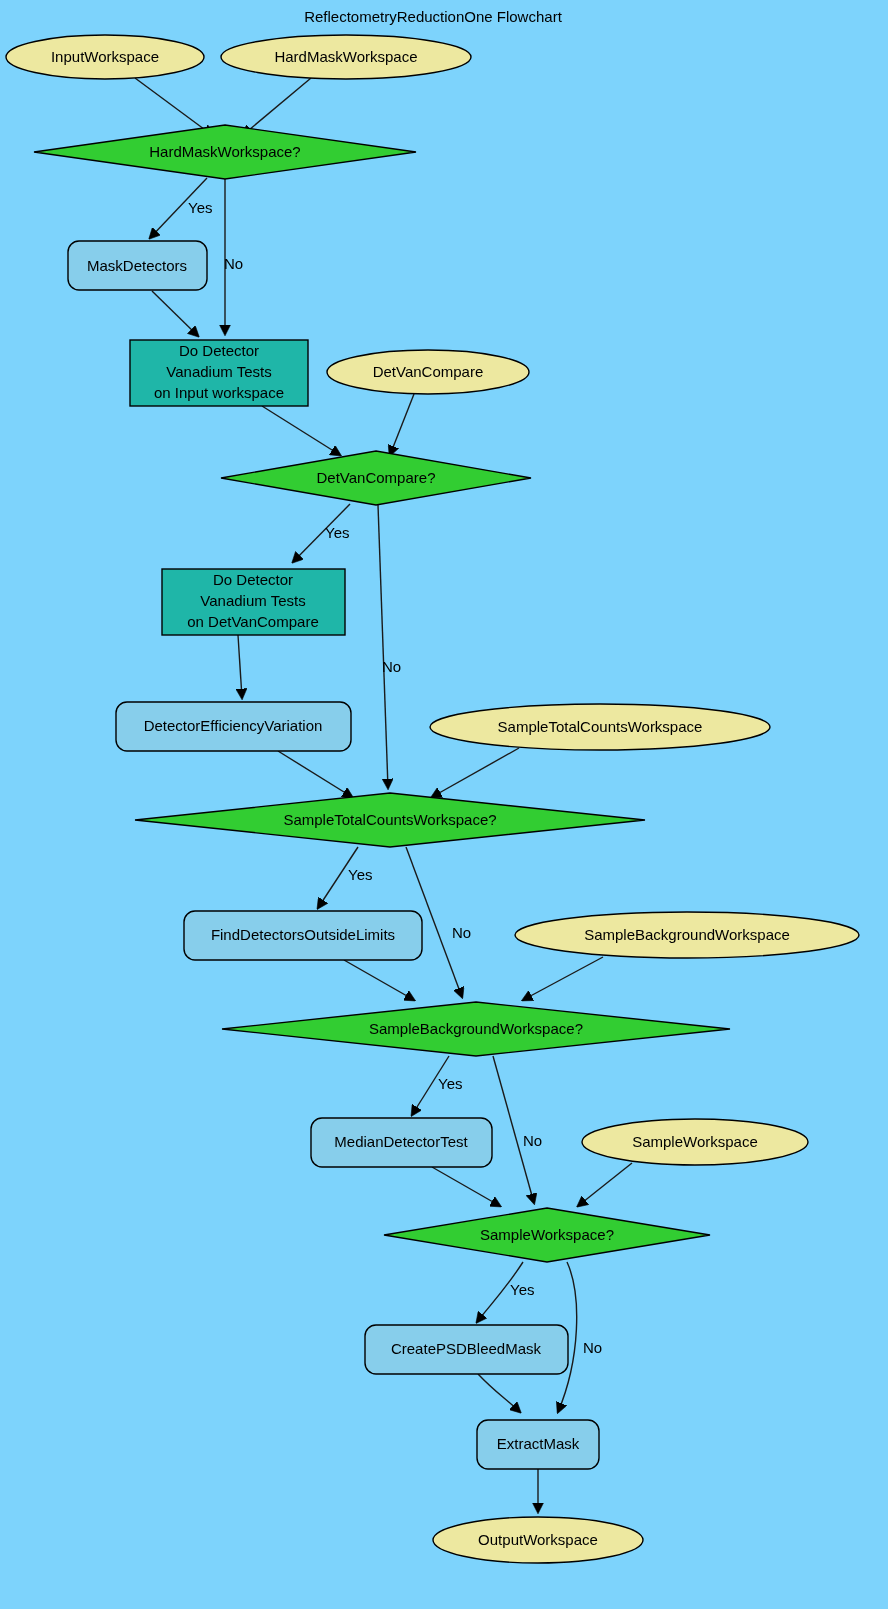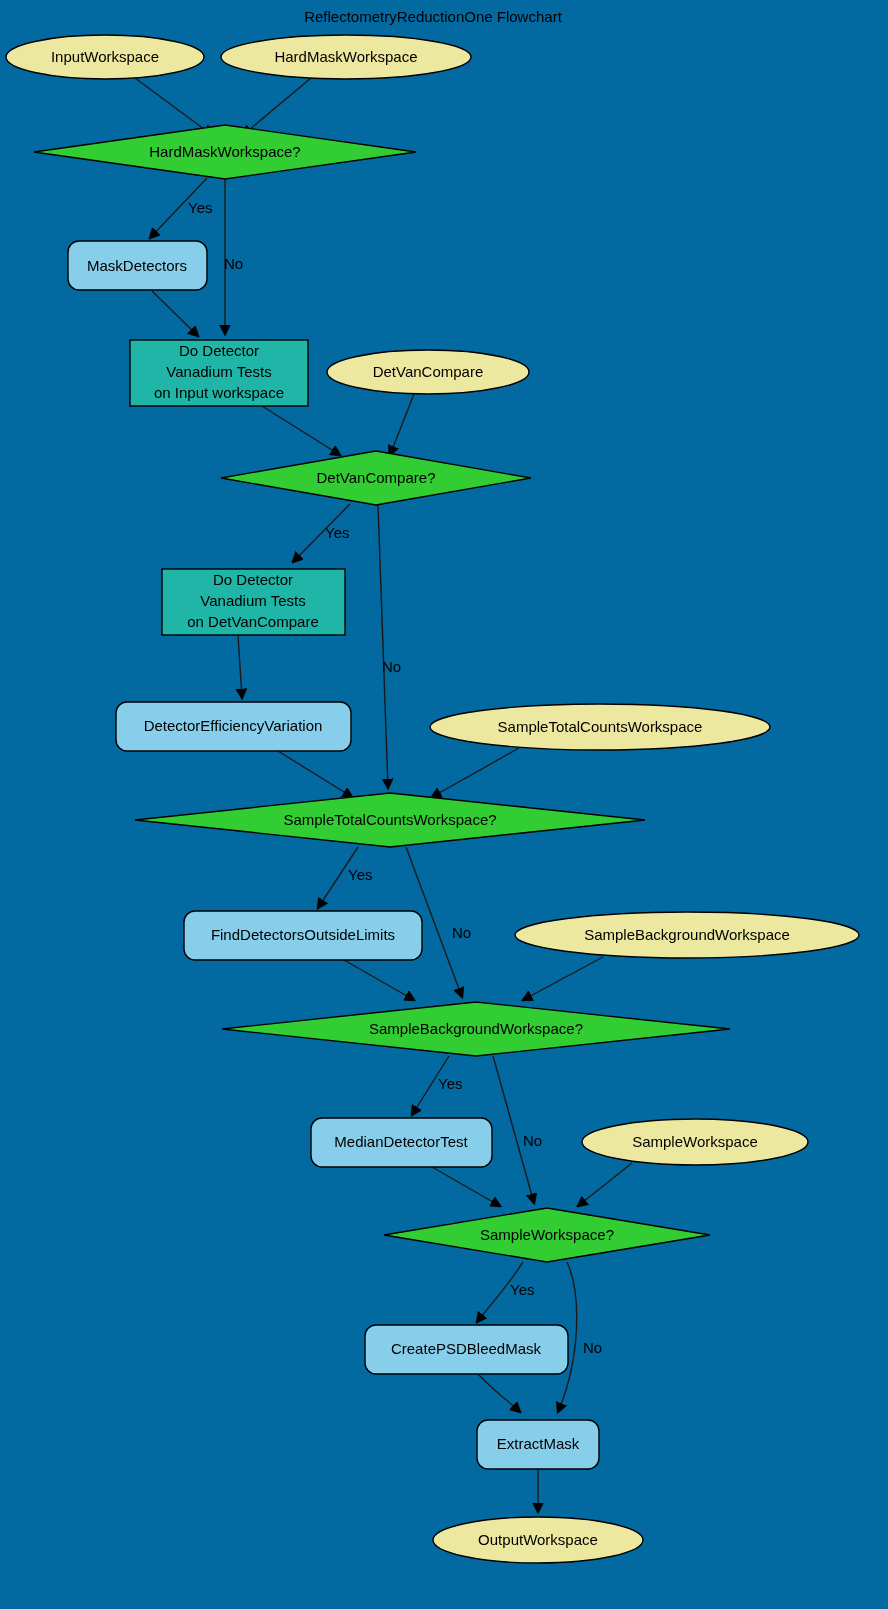--- a/index.html
+++ b/index.html
@@ -7,21 +7,21 @@
     padding: 0;
     background: #ffffff;
   }
   body {
     font-family: "Liberation Sans", sans-serif;
   }
   #flowchart-root {
     position: relative;
     width: 888px;
     height: 1609px;
-    background: #0369a1;
+    background: #7dd3fc;
     overflow: hidden;
   }
   #flow-svg {
     position: absolute;
     left: 0;
     top: 0;
     width: 888px;
     height: 1609px;
   }
   .node-label {

